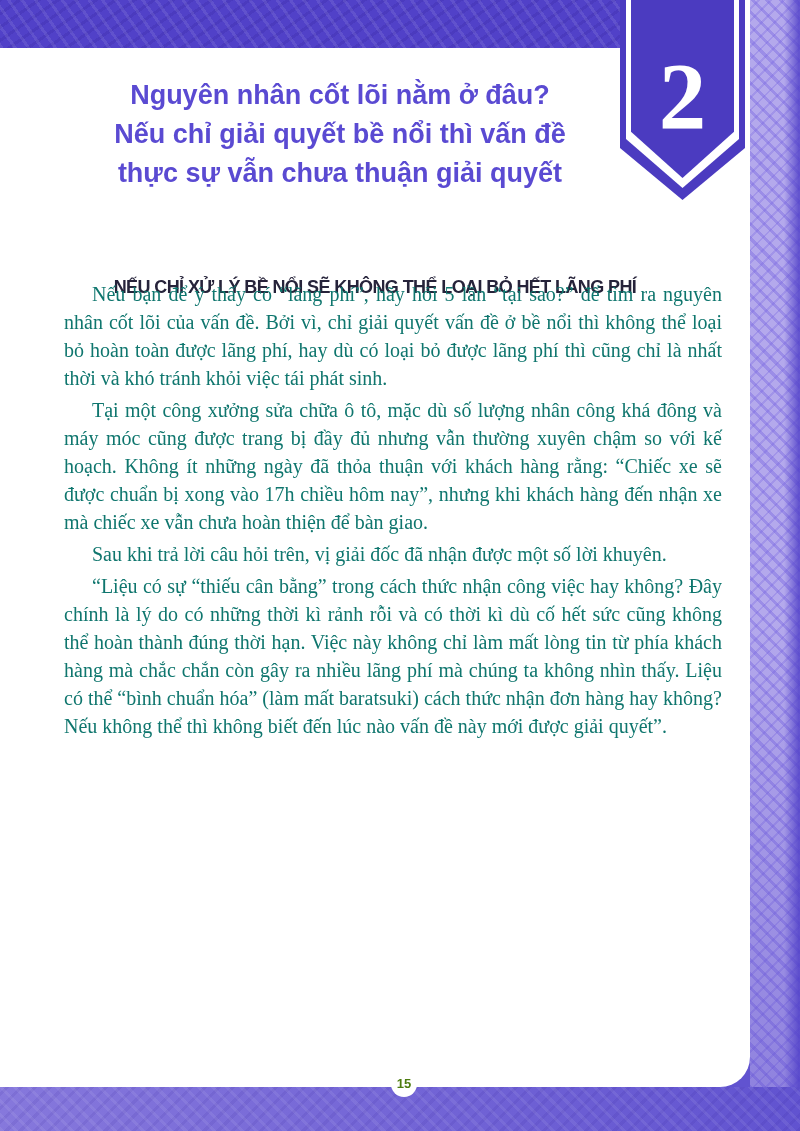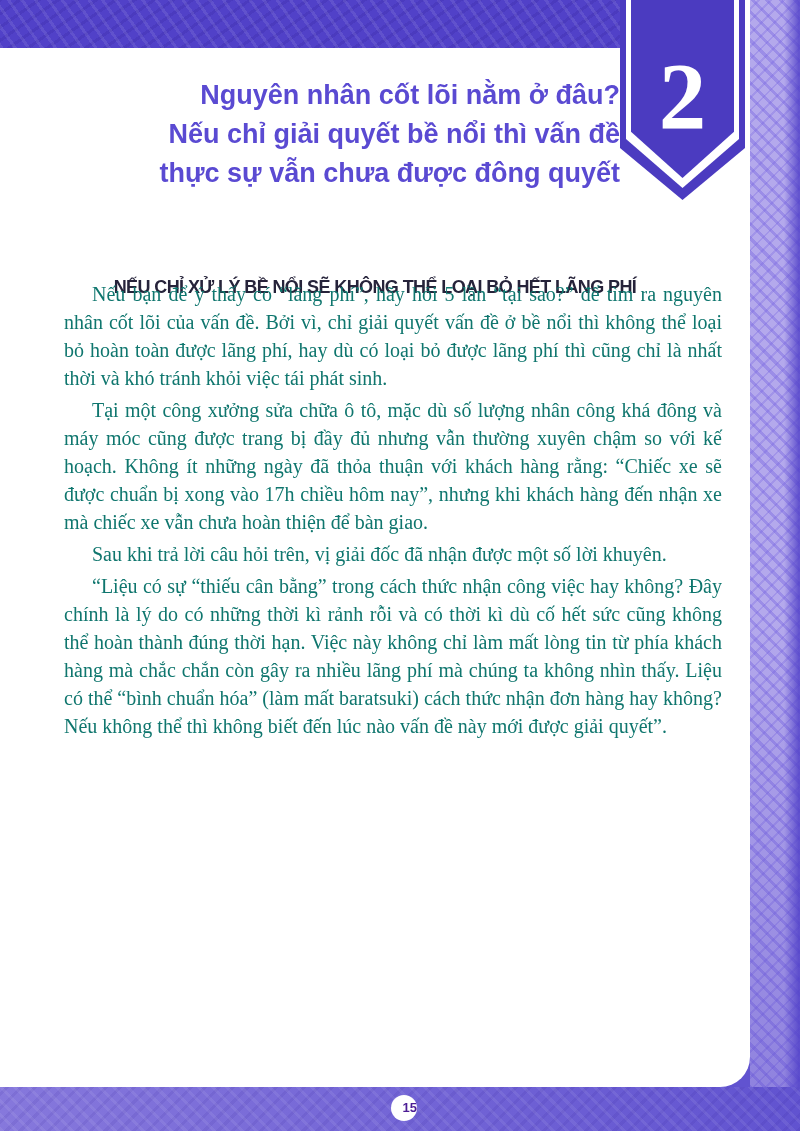--- a/index.html
+++ b/index.html
@@ -54,37 +54,37 @@
     clip-path:polygon(0 0,100% 0,100% 74%,50% 100%,0 74%);
   }
   .ribbon-num{
     position:absolute;left:0;top:50px;width:100%;text-align:center;
     font-family:"Liberation Serif", serif;font-weight:bold;font-size:95px;line-height:1;
     color:#ffffff;z-index:5;
   }
   
   .chapter-title{
     position:absolute;left:60px;top:76px;width:560px;z-index:6;
-    text-align:right;font-family:"Liberation Sans", sans-serif;font-weight:bold;
+    text-align:center;font-family:"Liberation Sans", sans-serif;font-weight:bold;
     font-size:27px;line-height:39px;color:#5a4ad2;
   }
   .section-heading{
     position:absolute;left:0;top:245px;width:750px;z-index:6;
     text-align:center;font-family:"Liberation Sans", sans-serif;font-weight:bold;
     font-size:18px;letter-spacing:-0.6px;color:#26233a;margin-top:32px;
   }
   .body-text{
     position:absolute;left:64px;top:280px;width:658px;z-index:6;
     font-size:20px;line-height:28px;color:#0f766e;text-align:justify;
   }
   .body-text p{margin:0 0 4px 0;text-indent:28px;}
   .page-circle{
-    position:absolute;left:391px;top:1095px;width:26px;height:26px;z-index:7;
-    background:#ffffff;border-radius:50%;text-align:right;line-height:26px;
-    font-family:"Liberation Sans", sans-serif;font-weight:bold;font-size:13px;color:#4c1d95;
+    position:absolute;left:391px;top:1071px;width:26px;height:26px;z-index:7;
+    background:#ffffff;border-radius:50%;text-align:center;line-height:26px;
+    font-family:"Liberation Sans", sans-serif;font-weight:bold;font-size:13px;color:#4d7c0f;
   }
 </style>
 </head>
 <body>
 
 <div class="page">
 
   <div class="corner-patch"></div>
   <div class="top-band"></div>
   <div class="right-strip"></div>
@@ -94,21 +94,21 @@
   <div class="ribbon">
     <div class="ribbon-mid">
       <div class="ribbon-core"></div>
     </div>
     <div class="ribbon-num">2</div>
   </div>
 
   <div class="chapter-title">
     <div>Nguyên nhân cốt lõi nằm ở đâu?</div>
     <div>Nếu chỉ giải quyết bề nổi thì vấn đề</div>
-    <div>thực sự vẫn chưa được đông quyết</div>
+    <div>thực sự vẫn chưa thuận giải quyết</div>
   </div>
 
   <div class="section-heading">NẾU CHỈ XỬ LÝ BỀ NỔI SẼ KHÔNG THỂ LOẠI BỎ HẾT LÃNG PHÍ</div>
 
   <div class="body-text">
     <p>Nếu bạn để ý thấy có “lãng phí”, hãy hỏi 5 lần “tại sao?” để tìm ra nguyên nhân cốt lõi của vấn đề. Bởi vì, chỉ giải quyết vấn đề ở bề nổi thì không thể loại bỏ hoàn toàn được lãng phí, hay dù có loại bỏ được lãng phí thì cũng chỉ là nhất thời và khó tránh khỏi việc tái phát sinh.</p>
     <p>Tại một công xưởng sửa chữa ô tô, mặc dù số lượng nhân công khá đông và máy móc cũng được trang bị đầy đủ nhưng vẫn thường xuyên chậm so với kế hoạch. Không ít những ngày đã thỏa thuận với khách hàng rằng: “Chiếc xe sẽ được chuẩn bị xong vào 17h chiều hôm nay”, nhưng khi khách hàng đến nhận xe mà chiếc xe vẫn chưa hoàn thiện để bàn giao.</p>
     <p>Sau khi trả lời câu hỏi trên, vị giải đốc đã nhận được một số lời khuyên.</p>
     <p>“Liệu có sự “thiếu cân bằng” trong cách thức nhận công việc hay không? Đây chính là lý do có những thời kì rảnh rỗi và có thời kì dù cố hết sức cũng không thể hoàn thành đúng thời hạn. Việc này không chỉ làm mất lòng tin từ phía khách hàng mà chắc chắn còn gây ra nhiều lãng phí mà chúng ta không nhìn thấy. Liệu có thể “bình chuẩn hóa” (làm mất baratsuki) cách thức nhận đơn hàng hay không? Nếu không thể thì không biết đến lúc nào vấn đề này mới được giải quyết”.</p>
   </div>

